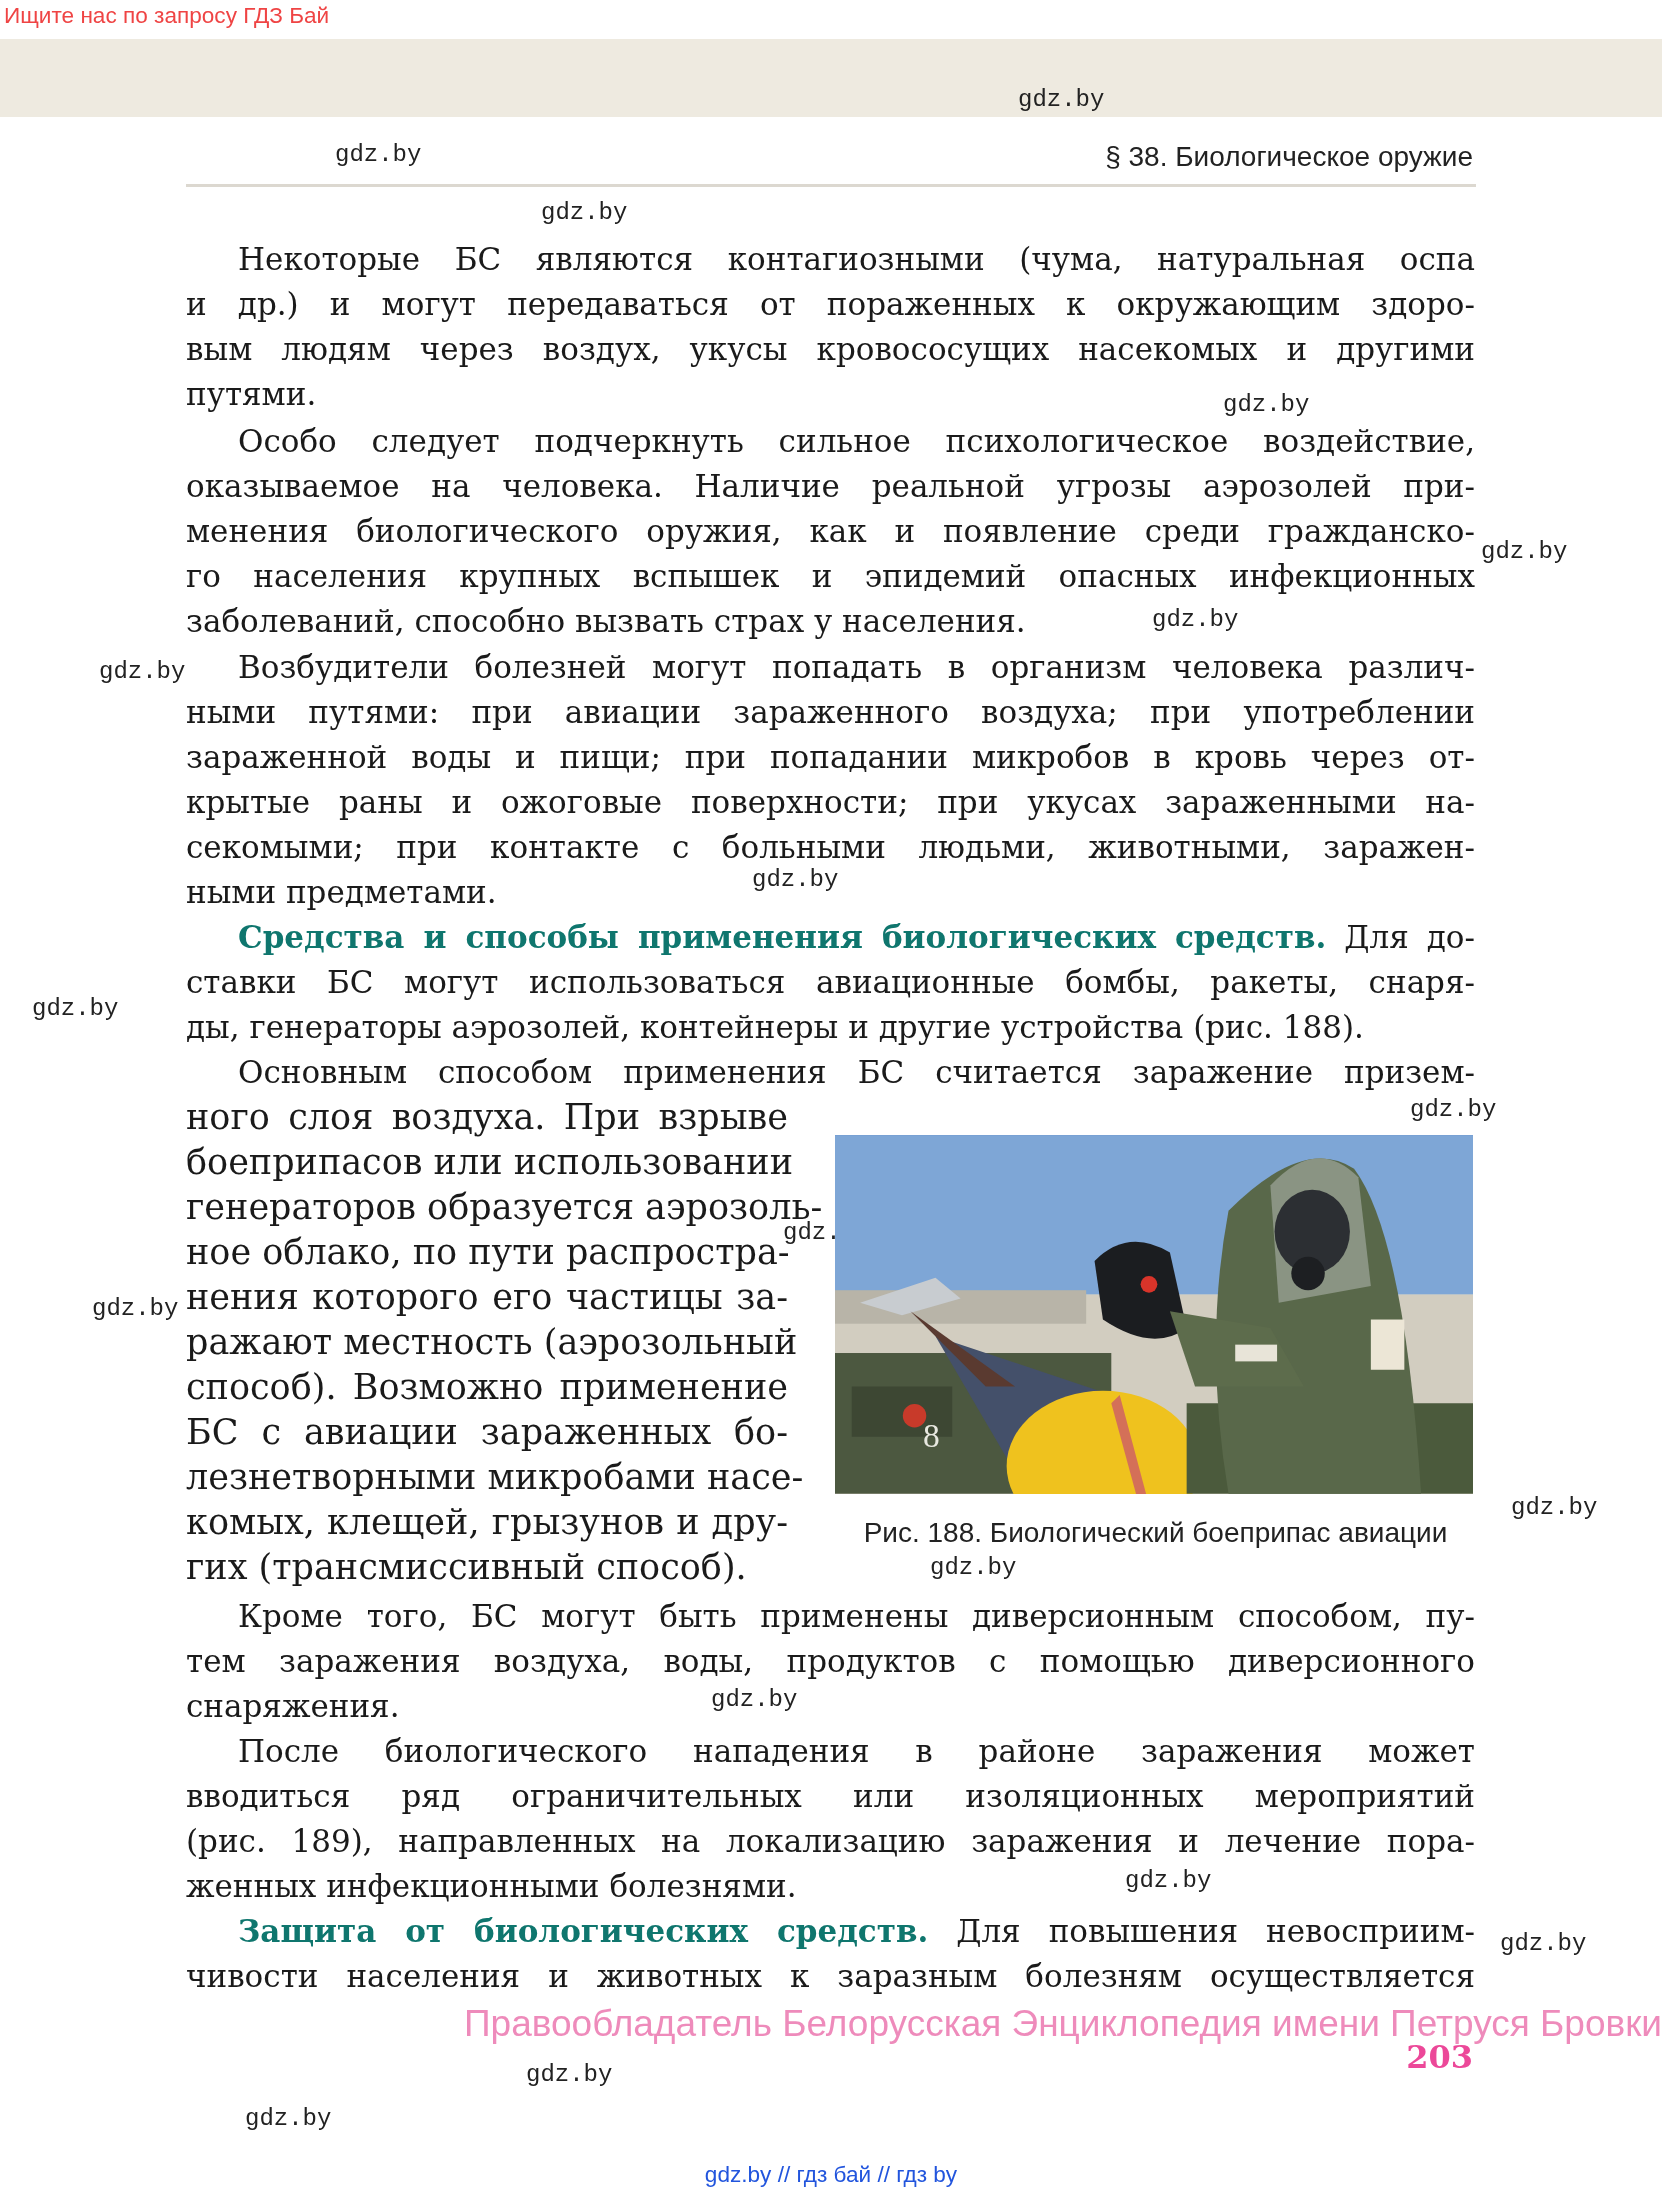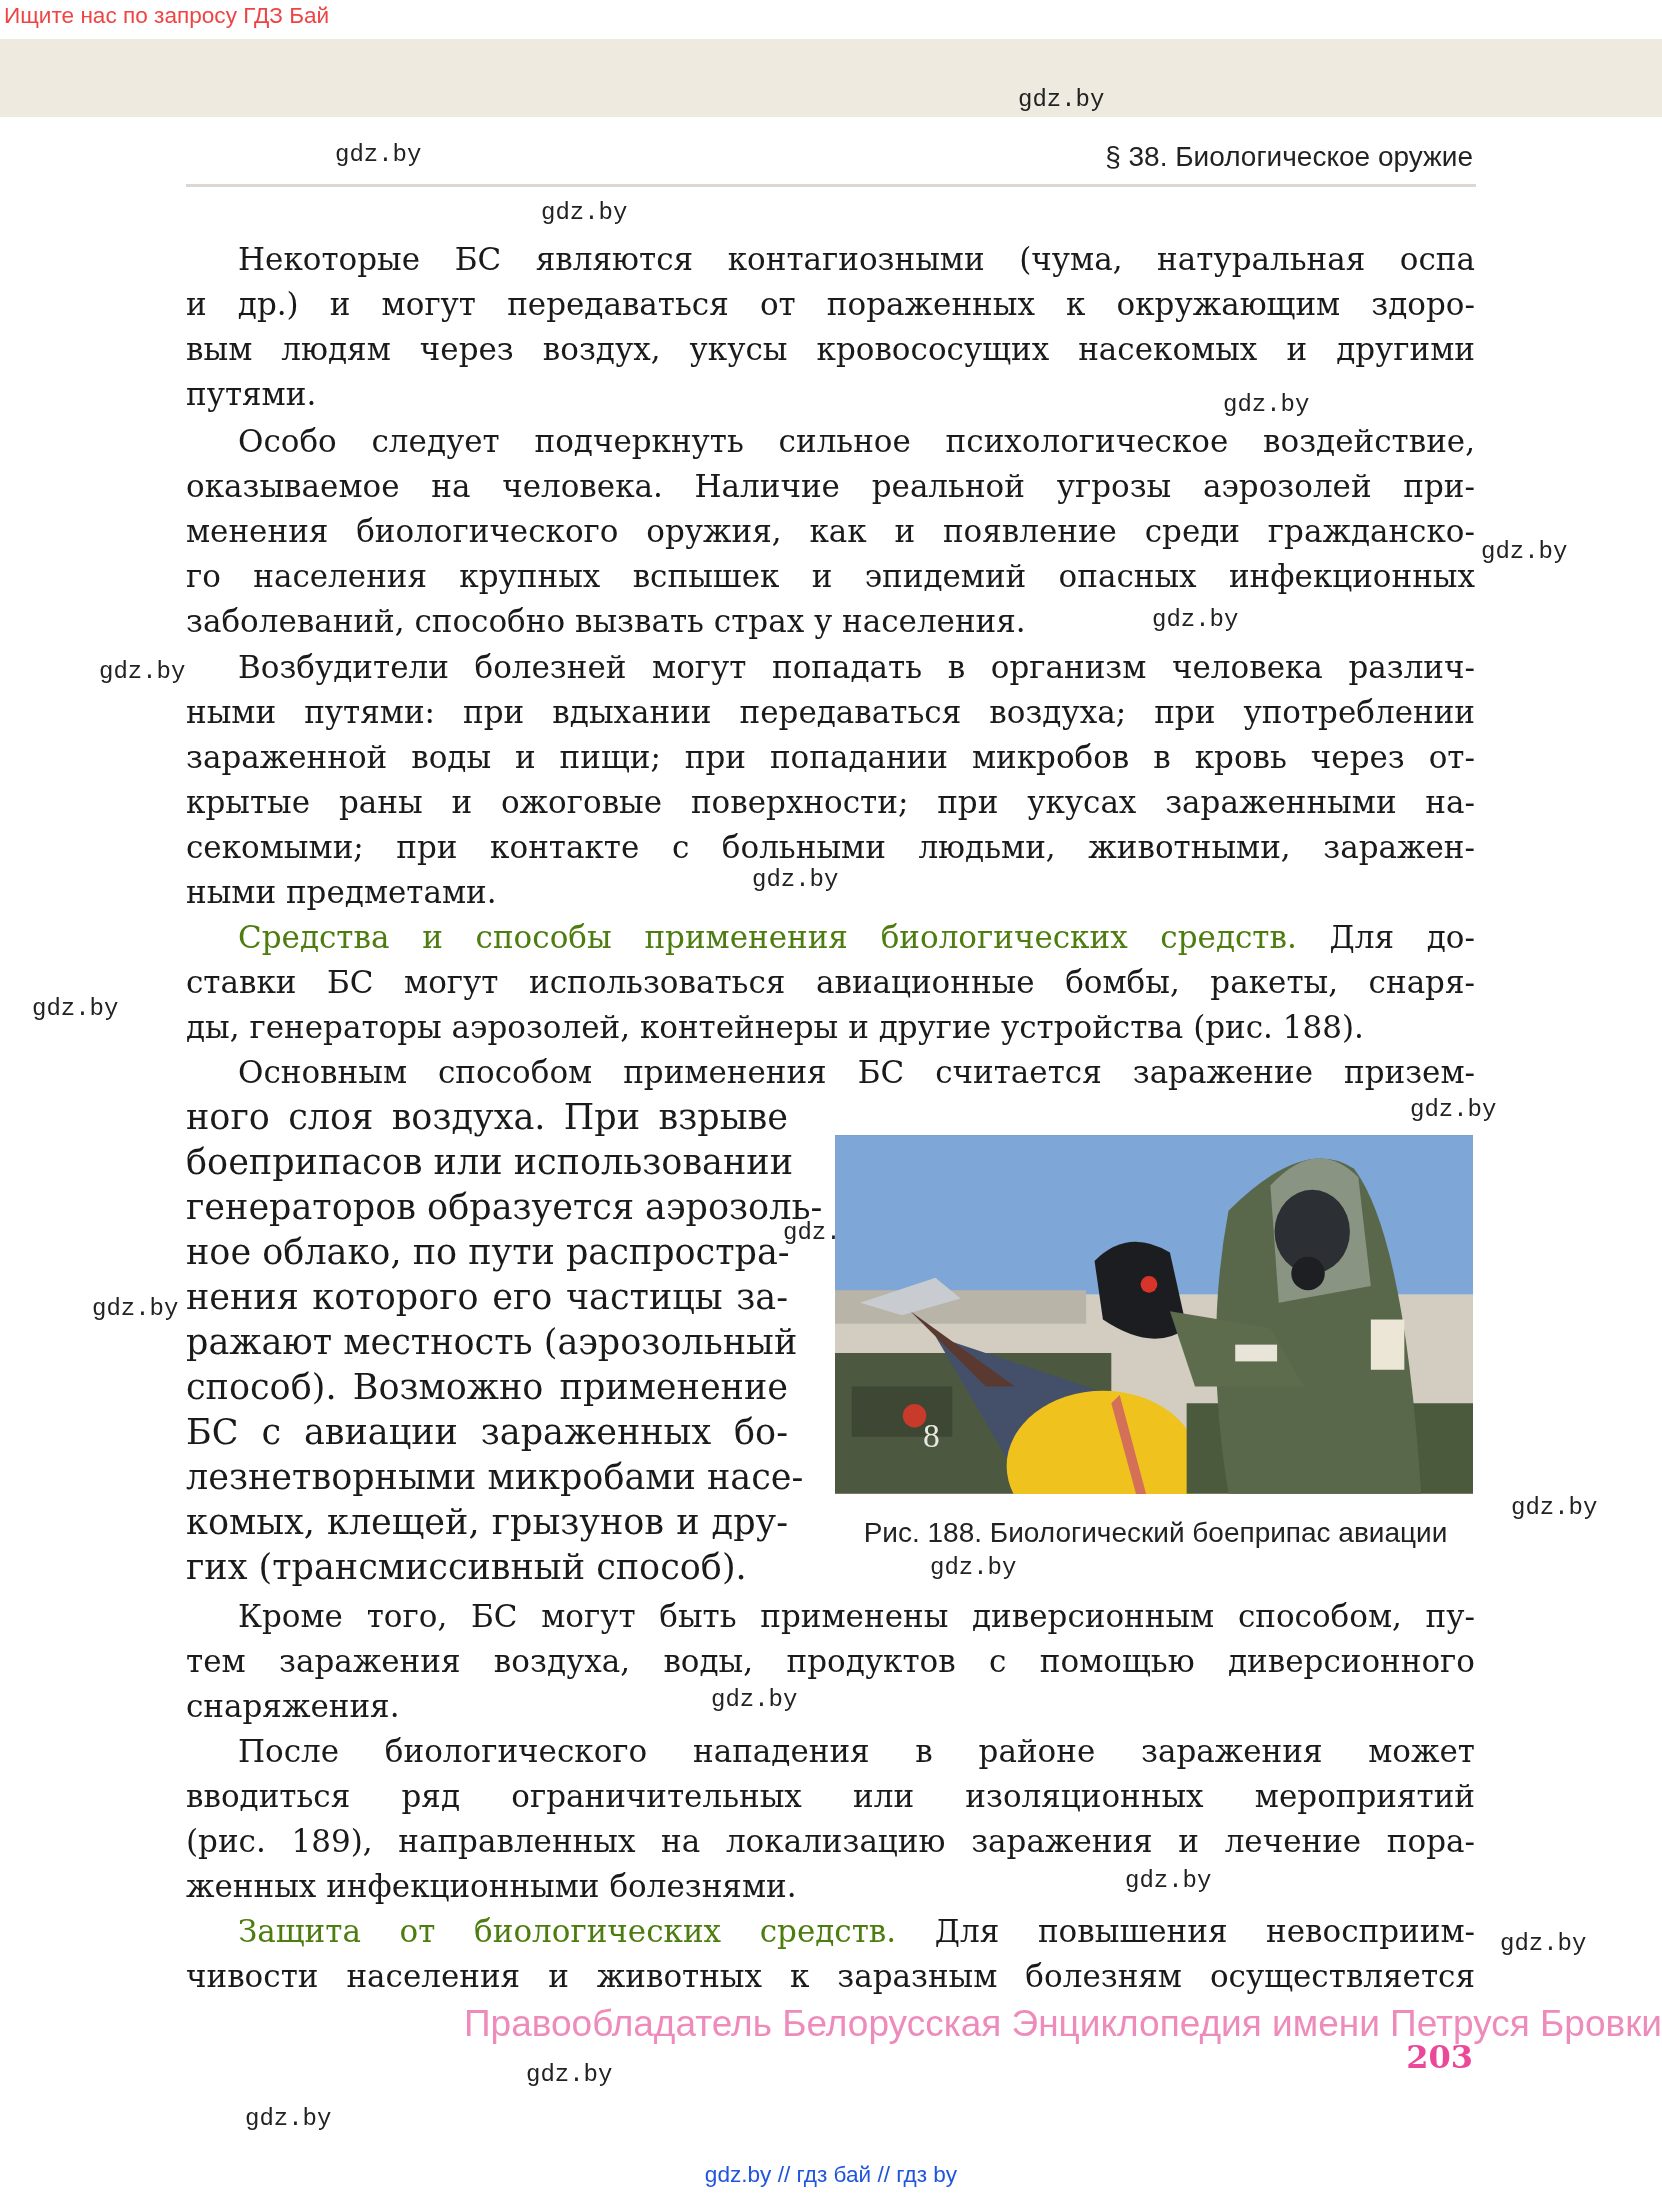--- a/index.html
+++ b/index.html
@@ -6,21 +6,21 @@
   body{width:1662px;height:2205px;position:relative;background:#ffffff;overflow:hidden;font-family:"DejaVu Serif","Liberation Serif",serif;color:#1a1a1a;}
   .abs{position:absolute;}
   .topnote{top:3.4px;left:4px;width:1662px;text-align:left;color:#ef4444;font-family:"Liberation Sans",sans-serif;font-size:22.6px;}
   .band{top:39px;left:0;width:1662px;height:78px;background:#eeeae0;}
   .wm{font-family:Liberation Mono, monospace;font-size:24px;color:#222;white-space:nowrap;}
   .hdr-title{top:141px;right:189px;font-family:"Liberation Sans",sans-serif;font-size:28px;color:#222;white-space:nowrap;}
   .hdr-rule{top:184px;left:186px;width:1290px;height:3.4px;background:#dcd8d0;}
   .body{left:186px;width:1289px;font-size:31px;line-height:45px;text-align:justify;text-align-last:auto;}
   .line{display:block;text-align:justify;text-align-last:justify;white-space:nowrap;}
   .line.last{text-align-last:left;}
-  .red{color:#4d7c0f;font-weight:normal;}
+  .red{color:#0f766e;font-weight:bold;}
   .col-left{left:186px;width:602px;font-size:35px;line-height:45px;}
   .photo{left:835px;top:1135px;width:638px;height:359px;overflow:hidden;background:linear-gradient(180deg,#6f9ad0 0%,#9fc0e2 45%,#d6d4cc 60%,#c9c4b8 100%);}
   .caption{top:1517px;left:838px;width:635px;text-align:center;font-family:"Liberation Sans",sans-serif;font-size:28px;color:#222;white-space:nowrap;}
   .copyright{top:2003px;left:0;width:1662px;text-align:right;font-family:"Liberation Sans",sans-serif;font-size:37px;color:#ee8bbb;white-space:nowrap;}
   .pagenum{top:2038px;right:189px;font-size:32px;font-weight:bold;color:#ec4899;}
   .footer{top:2162px;left:0;width:1662px;text-align:center;font-family:"Liberation Sans",sans-serif;font-size:22.6px;color:#2255dd;}
 </style>
 </head>
 <body>
 
@@ -60,21 +60,21 @@
 <div class="abs body" style="top:419px;">
   <span class="line" style="padding-left:52px;">Особо следует подчеркнуть сильное психологическое воздействие,</span>
   <span class="line">оказываемое на человека. Наличие реальной угрозы аэрозолей при-</span>
   <span class="line">менения биологического оружия, как и появление среди гражданско-</span>
   <span class="line">го населения крупных вспышек и эпидемий опасных инфекционных</span>
   <span class="line last">заболеваний, способно вызвать страх у населения.</span>
 </div>
 
 <div class="abs body" style="top:645px;">
   <span class="line" style="padding-left:52px;">Возбудители болезней могут попадать в организм человека различ-</span>
-  <span class="line">ными путями: при вдыхании передаваться воздуха; при употреблении</span>
+  <span class="line">ными путями: при авиации зараженного воздуха; при употреблении</span>
   <span class="line">зараженной воды и пищи; при попадании микробов в кровь через от-</span>
   <span class="line">крытые раны и ожоговые поверхности; при укусах зараженными на-</span>
   <span class="line">секомыми; при контакте с больными людьми, животными, заражен-</span>
   <span class="line last">ными предметами.</span>
 </div>
 
 <div class="abs body" style="top:915px;">
   <span class="line" style="padding-left:52px;"><span class="red">Средства и способы применения биологических средств.</span><span> Для до-</span></span>
   <span class="line">ставки БС могут использоваться авиационные бомбы, ракеты, снаря-</span>
   <span class="line last">ды, генераторы аэрозолей, контейнеры и другие устройства (рис. 188).</span>

